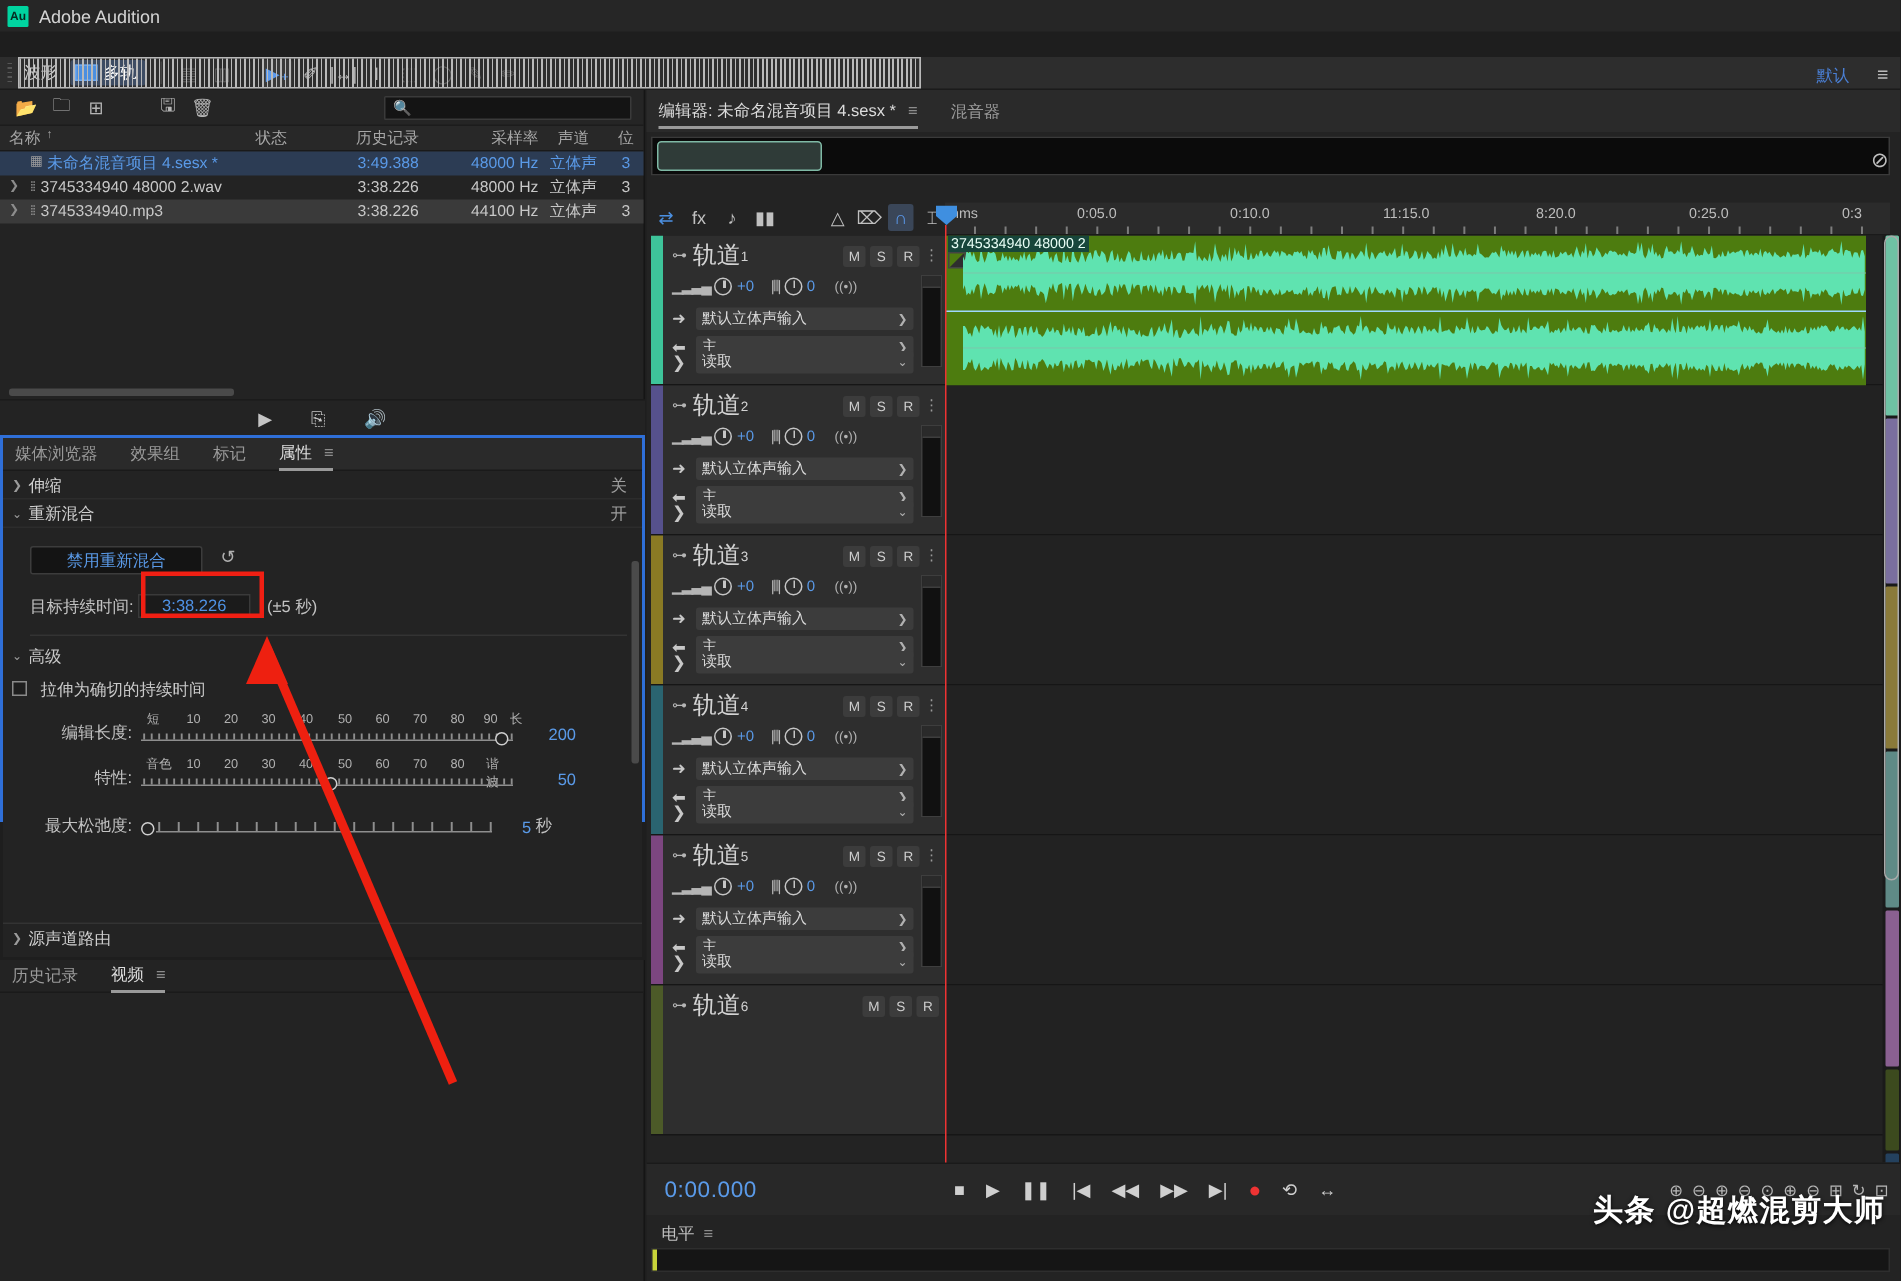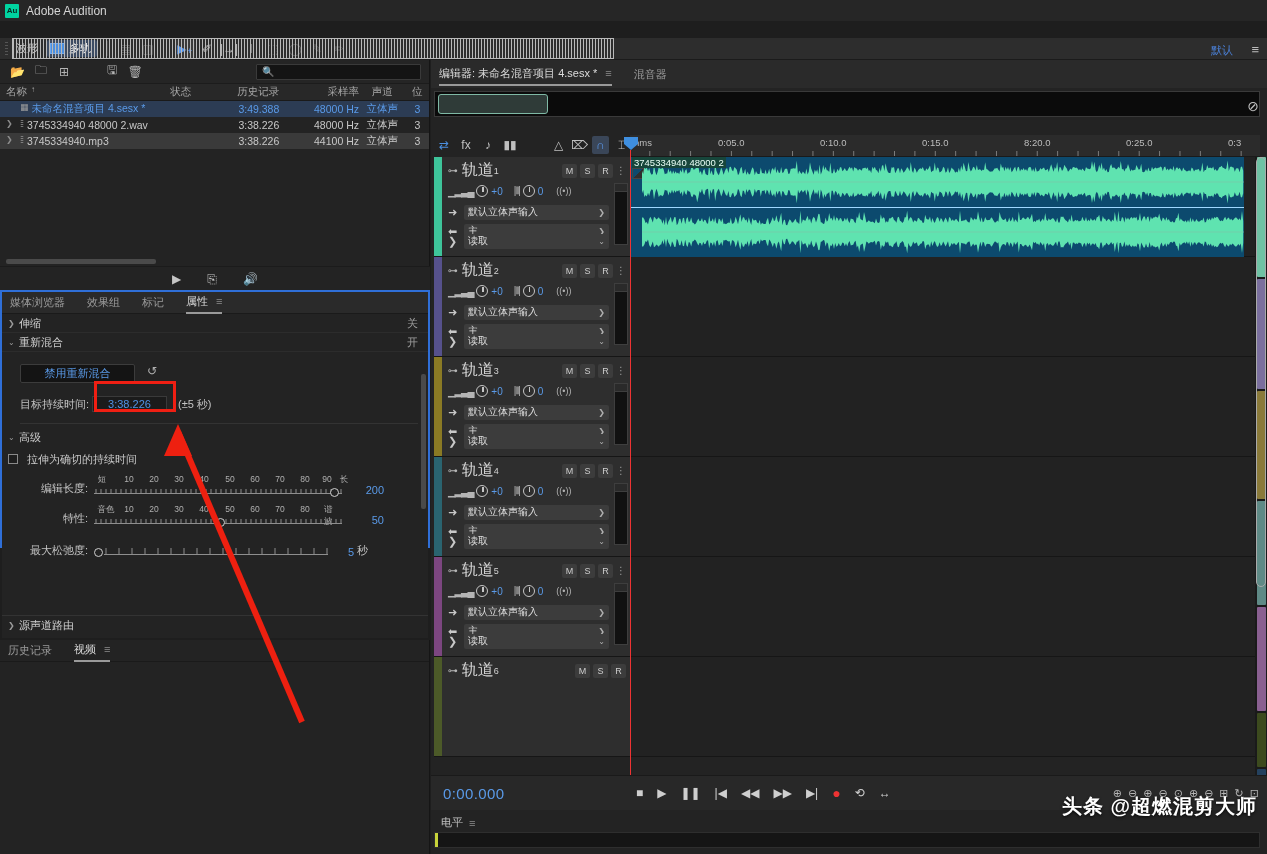--- a/index.html
+++ b/index.html
@@ -196,21 +196,21 @@
   .auto-row{ display:flex; align-items:center; height:16px; position:absolute;
      bottom:7px; left:6px; right:4px; gap:4px; }
   .vu{ position:absolute; right:2px; top:26px; width:14px; height:62px;
      background:#111; border:1px solid #3e3e3e; }
   .vu i{ position:absolute; left:0; top:0; width:100%; height:8px; background:#2a2a2a;
      border-bottom:1px solid #3e3e3e; display:block; }
   .trk-lane{ flex:1; background:#222; position:relative; }
 
   
   .clip{ position:absolute; left:0; top:0; width:614px; height:100px;
-     background:#0c4a6e; overflow:hidden; }
+     background:#4d7c0f; overflow:hidden; }
   .clip-title{ position:absolute; left:2px; top:0; font-size:9.5px; color:#eafff7;
      z-index:3; background:#17463b; padding:0 2px; white-space:nowrap; }
   .wave{ position:absolute; left:12px; top:0; width:602px; height:100%; }
   .wave svg{ display:block; }
   .clip-sep{ position:absolute; left:0; top:50px; width:614px; height:1px;
      background:#9fd8ff; }
   .clip-fade{ position:absolute; left:2px; top:11px; width:12px; height:11px;
      background:linear-gradient(135deg, transparent 48%, #2e2e2e 50%); border:1px solid #444;}
 
   
@@ -505,21 +505,21 @@
     <span class="tt">△</span>
     <span class="tt">⌦</span>
     <span class="tt on">∩</span>
     <span class="tt">⌶</span>
   </div>
 
   <div class="tl-ruler">
     <span class="tl-label" style="left:4px">hms</span>
     <span class="tl-label" style="left:88px">0:05.0</span>
     <span class="tl-label" style="left:190px">0:10.0</span>
-    <span class="tl-label" style="left:292px">0:15.0</span>
+    <span class="tl-label" style="left:292px">11:15.0</span>
     <span class="tl-label" style="left:394px">8:20.0</span>
     <span class="tl-label" style="left:496px">0:25.0</span>
     <span class="tl-label" style="left:598px">0:3</span>
     <span class="tl-ticks"></span>
   </div>
   <svg class="playhead-flag" viewBox="0 0 14 13">
     <path d="M0 0 H14 V7 L7 13 L0 7 Z" fill="#3f8fe0"></path>
   </svg>
   <div class="playhead-line"></div>
 

